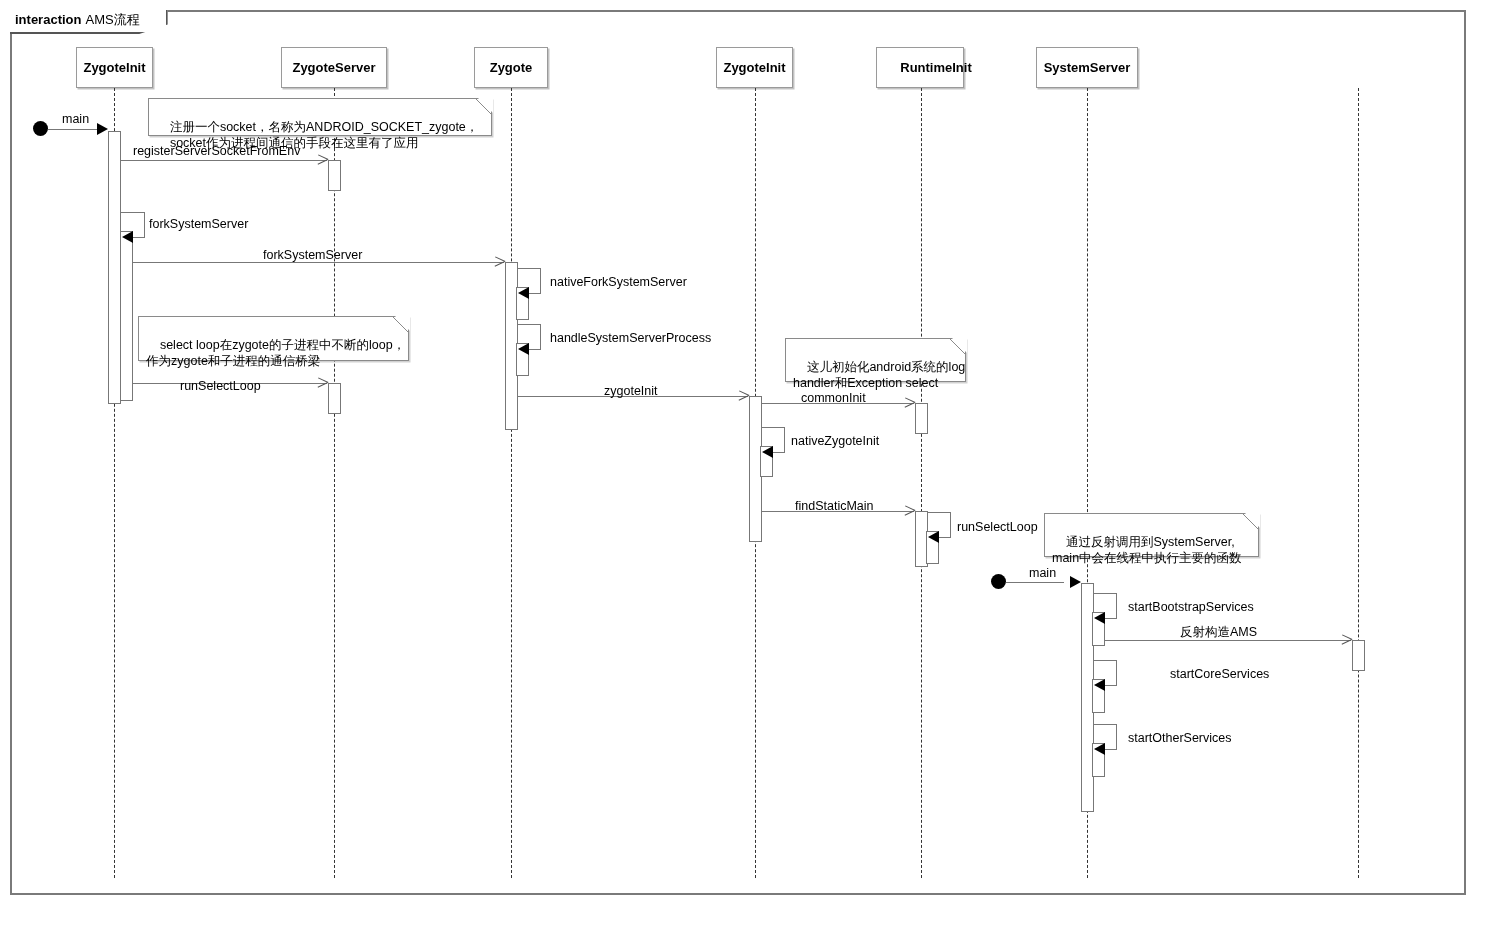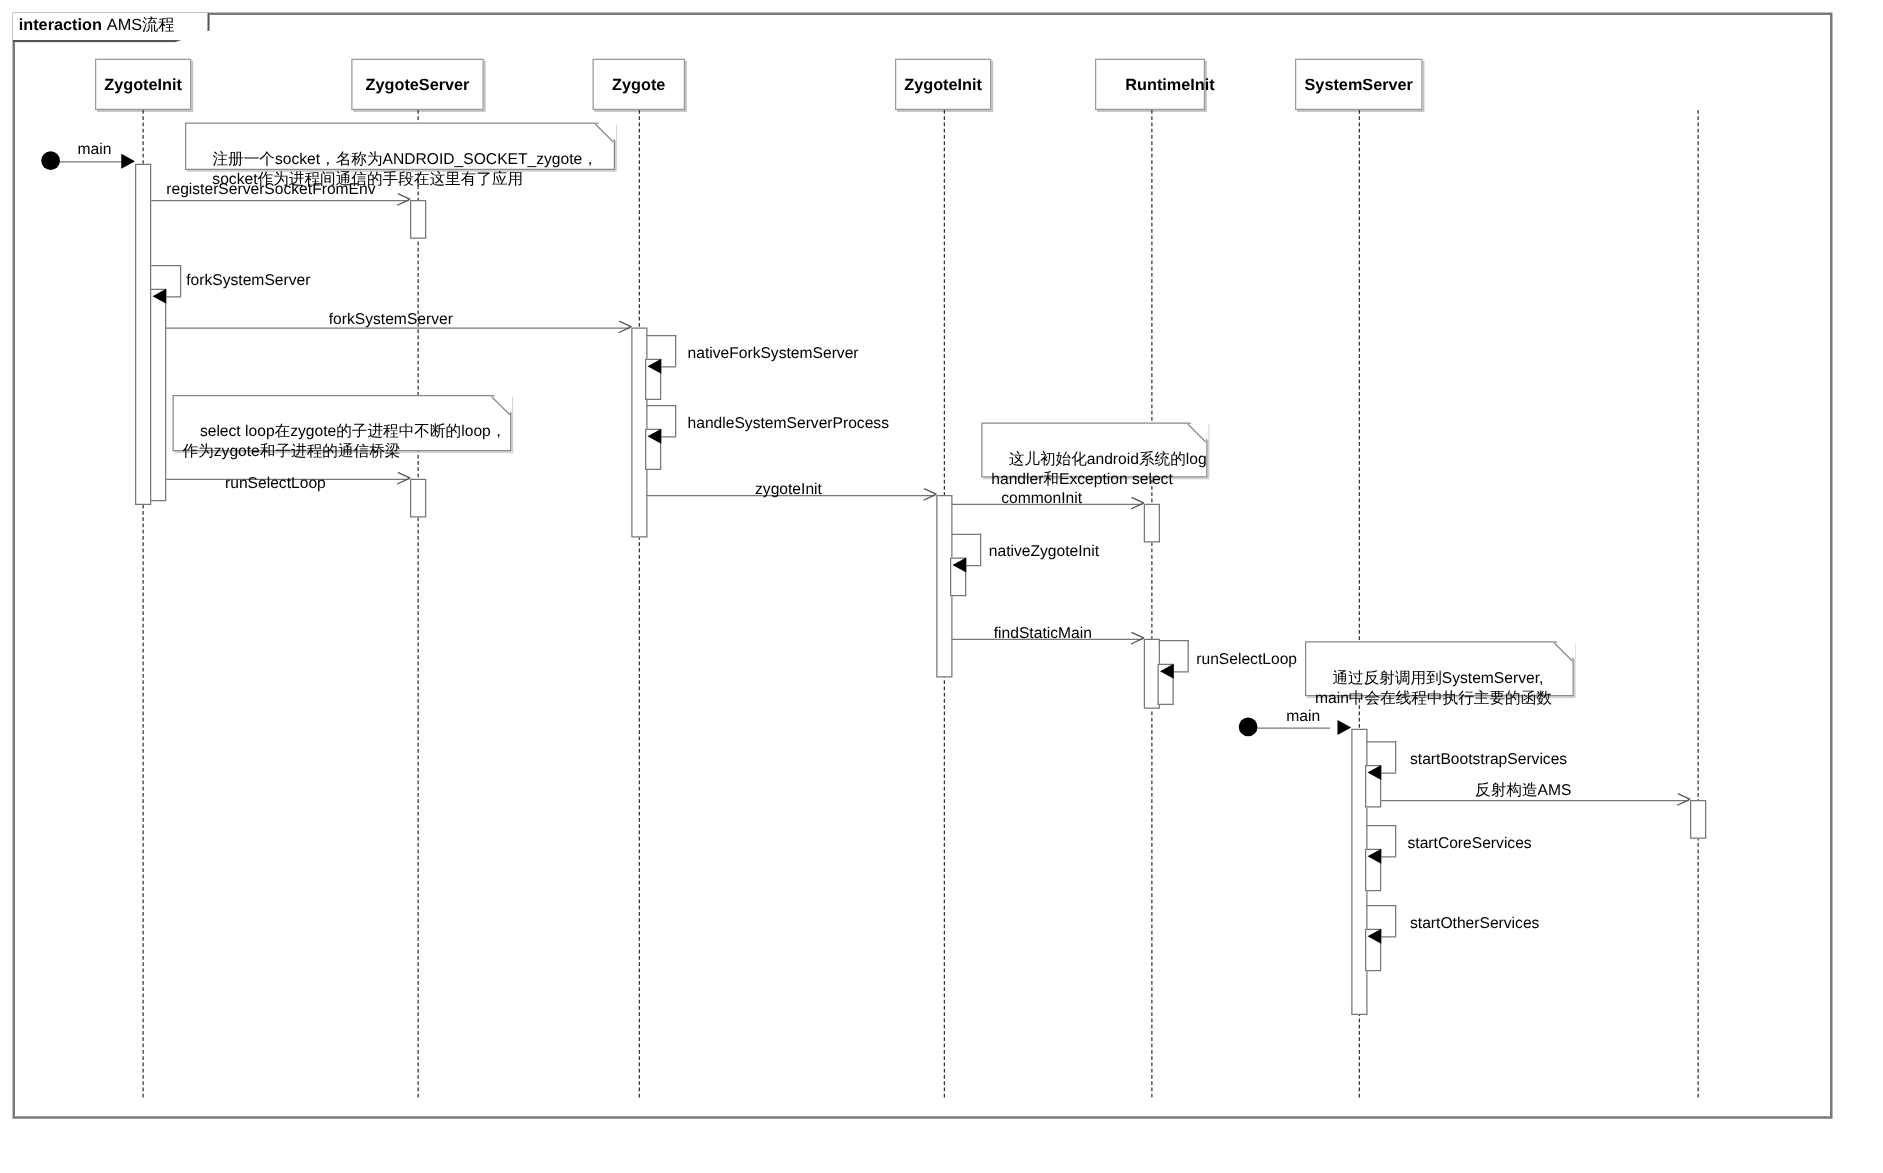--- a/index.html
+++ b/index.html
@@ -302,21 +302,21 @@
   <div class="msg-label" style="left:1128px; top:600px;">startBootstrapServices</div>
 
   <div class="msg-line" style="left:1105px; top:640px; width:246px;"></div>
   <div class="arrow-open" style="left:1352px; top:640px;"></div>
   <div class="msg-label" style="left:1180px; top:625px;">反射构造AMS</div>
 
   <div class="msg-line" style="left:1093px; top:660px; width:24px;"></div>
   <div class="vline" style="left:1116px; top:660px; height:25px;"></div>
   <div class="msg-line" style="left:1105px; top:685px; width:12px;"></div>
   <div class="arrow-solid left" style="left:1094px; top:679px;"></div>
-  <div class="msg-label" style="left:1126px; top:667px;text-align:right;">startCoreServices</div>
+  <div class="msg-label" style="left:1170px; top:667px;text-align:right;">startCoreServices</div>
 
   <div class="msg-line" style="left:1093px; top:724px; width:24px;"></div>
   <div class="vline" style="left:1116px; top:724px; height:25px;"></div>
   <div class="msg-line" style="left:1105px; top:749px; width:12px;"></div>
   <div class="arrow-solid left" style="left:1094px; top:743px;"></div>
   <div class="msg-label" style="left:1128px; top:731px;">startOtherServices</div>
 
   <div class="note" style="left:148px; top:98px; width:344px; height:38px;">
     <span>注册一个socket，名称为ANDROID_SOCKET_zygote，
     socket作为进程间通信的手段在这里有了应用</span>

